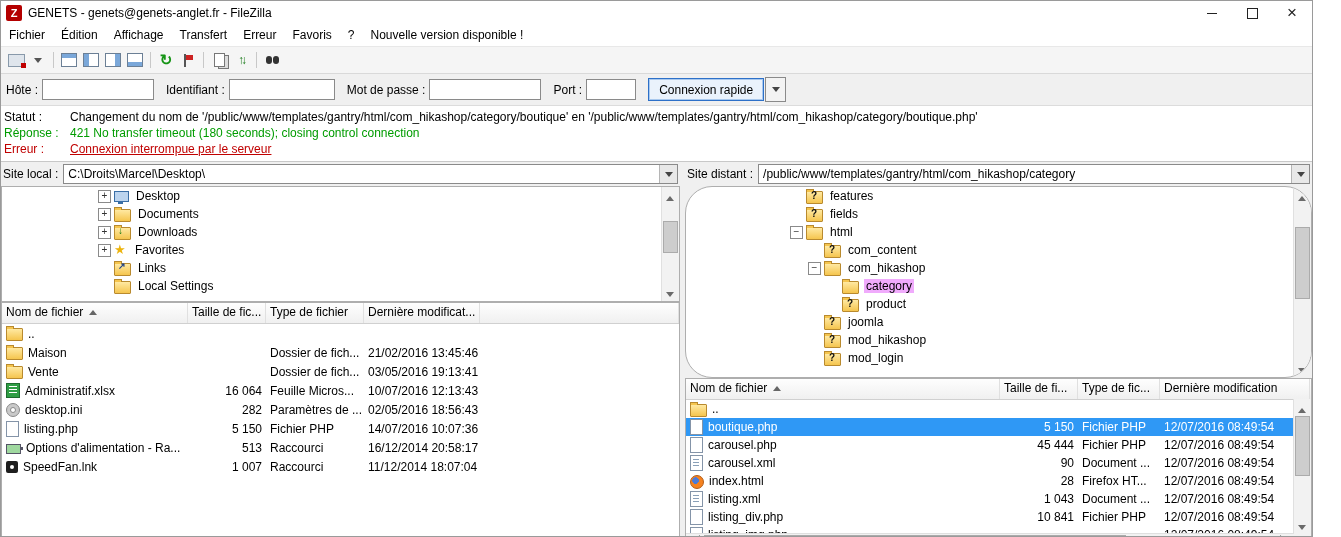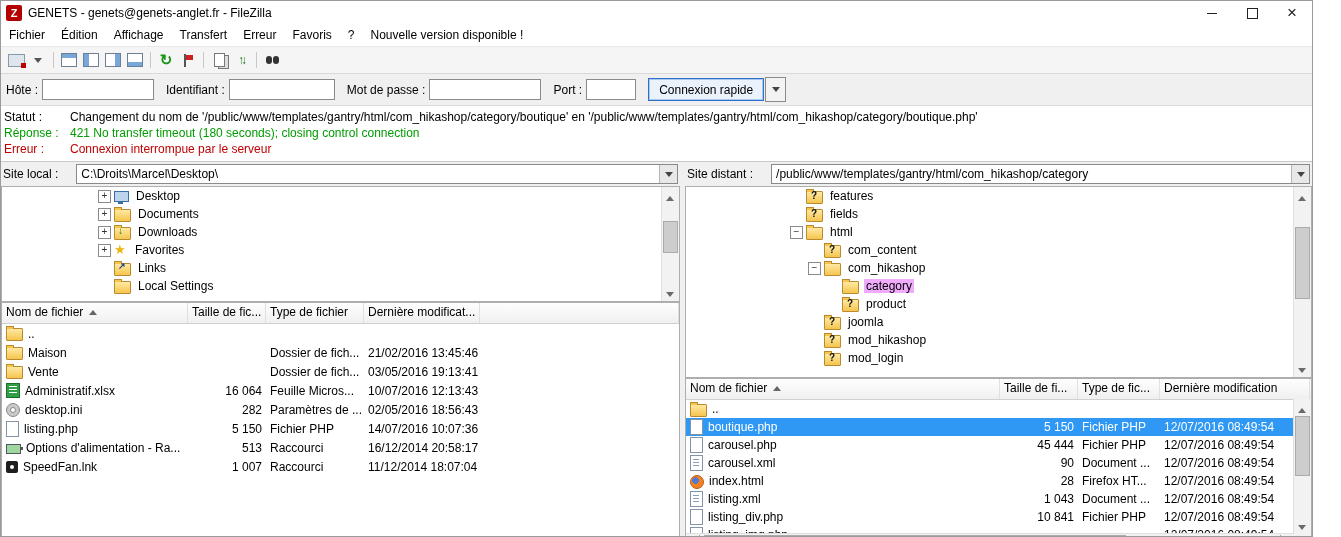--- a/index.html
+++ b/index.html
@@ -46,34 +46,34 @@
   .qc-input{height:19px;border:1px solid #8a8a8a;background:#fff;margin-right:12px;font-family:"Liberation Sans",sans-serif;font-size:12px;padding:0 3px;}
   .w-host{width:104px;} .w-user{width:98px;} .w-pass{width:104px;} .w-port{width:42px;}
   .qc-btn{height:23px;background:#eaf2fc;border:1px solid #2d70c8;box-shadow:0 0 0 1px #a8c8ee inset;
     padding:0 10px;font-family:"Liberation Sans",sans-serif;font-size:12px;margin-right:1px;}
   .qc-caret{width:19px;height:23px;background:#f3f3f3;border:1px solid #8a8a8a;display:flex;align-items:center;justify-content:center;}
   .qc-caret::after{content:"";width:0;height:0;border:4px solid transparent;border-top:5px solid #444;margin-top:4px;}
   
   .log{height:52px;background:#fff;border-bottom:1px solid #c8c8c8;padding-top:3px;overflow:hidden;}
   .log-line{height:16px;line-height:16px;white-space:nowrap;}
   .log-label{display:inline-block;width:66px;padding-left:3px;}
-  .lc-status{color:#000;} .lc-response{color:#009c00;} .lc-error{color:#c00000;}
+  .lc-status{color:#000;} .lc-response{color:#009c00;} .lc-error{color:#c00000;text-decoration:underline;}
   
   .panes{display:flex;height:383px;}
   .pane{display:flex;flex-direction:column;}
   .pane.local{width:679px;}
   .splitter{width:5px;background:#f0f0f0;}
   .pane.remote{flex:1;min-width:0;}
-  .sitebar{height:24px;display:flex;align-items:center;gap:18px;padding:0 2px;}
+  .sitebar{height:24px;display:flex;align-items:center;gap:5px;padding:0 2px;}
   .combo{flex:1;height:20px;border:1px solid #8a8a8a;background:#fff;display:flex;align-items:center;padding-left:4px;overflow:hidden;white-space:nowrap;box-sizing:border-box;}
   .combo-arrow{width:17px;height:18px;margin-left:auto;background:#e8e8e8;border-left:1px solid #b5b5b5;display:flex;align-items:center;justify-content:center;flex:0 0 auto;}
   .combo-arrow::after{content:"";width:0;height:0;border:4px solid transparent;border-top:5px solid #444;margin-top:4px;}
   
   .tree{background:#fff;border:1px solid #aeaeae;position:relative;overflow:hidden;}
-  .ltree{height:114px;} .rtree{height:190px;}
+  .ltree{height:114px;} .rtree{height:190px;border-radius:27px;}
   .trow{height:18px;display:flex;align-items:center;white-space:nowrap;}
   .exp{width:11px;height:11px;border:1px solid #8a8a8a;background:#fff;margin-right:3px;flex:0 0 auto;
     font-size:10px;line-height:9px;text-align:center;color:#333;}
   [data-exp="plus"]::before{content:"+";}
   [data-exp="minus"]::before{content:"\2212";}
   [data-exp="none"]{visibility:hidden;}
   .tlabel{margin-left:5px;padding:0 2px;}
   .tsel{background:#f0abfc;}
   .ld{padding-left:96px;}
   .rd0{padding-left:104px;} .rd1{padding-left:122px;} .rd2{padding-left:140px;}

